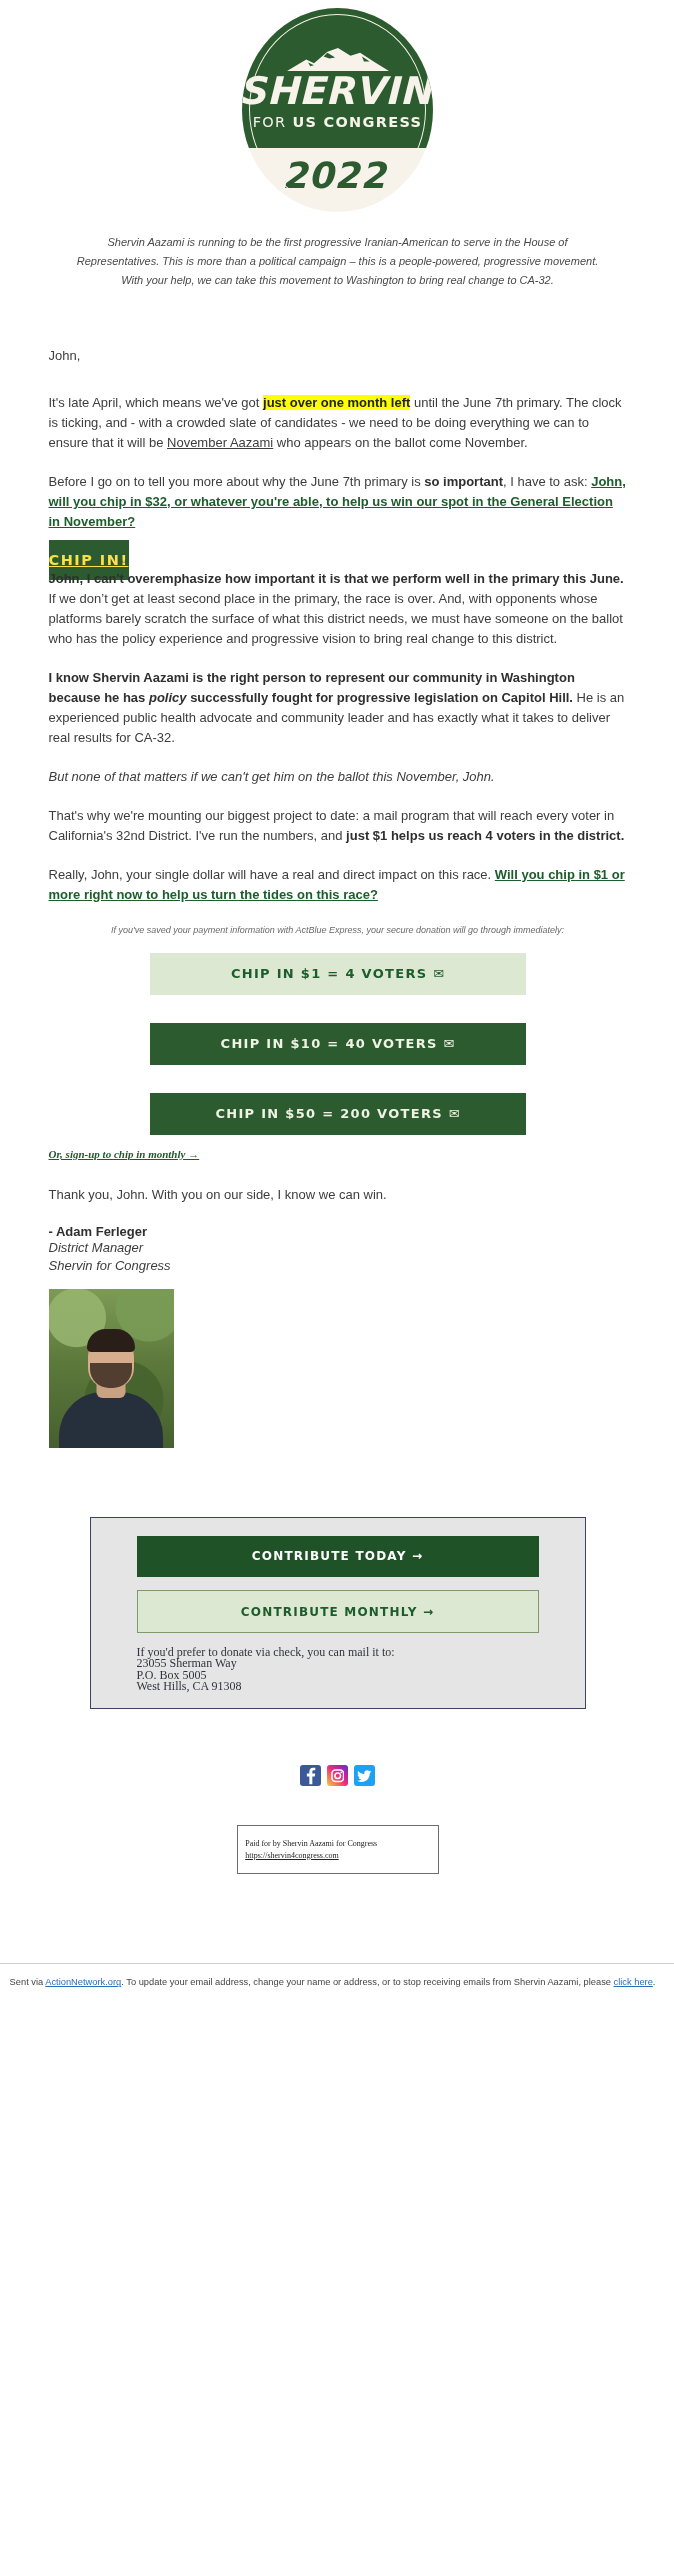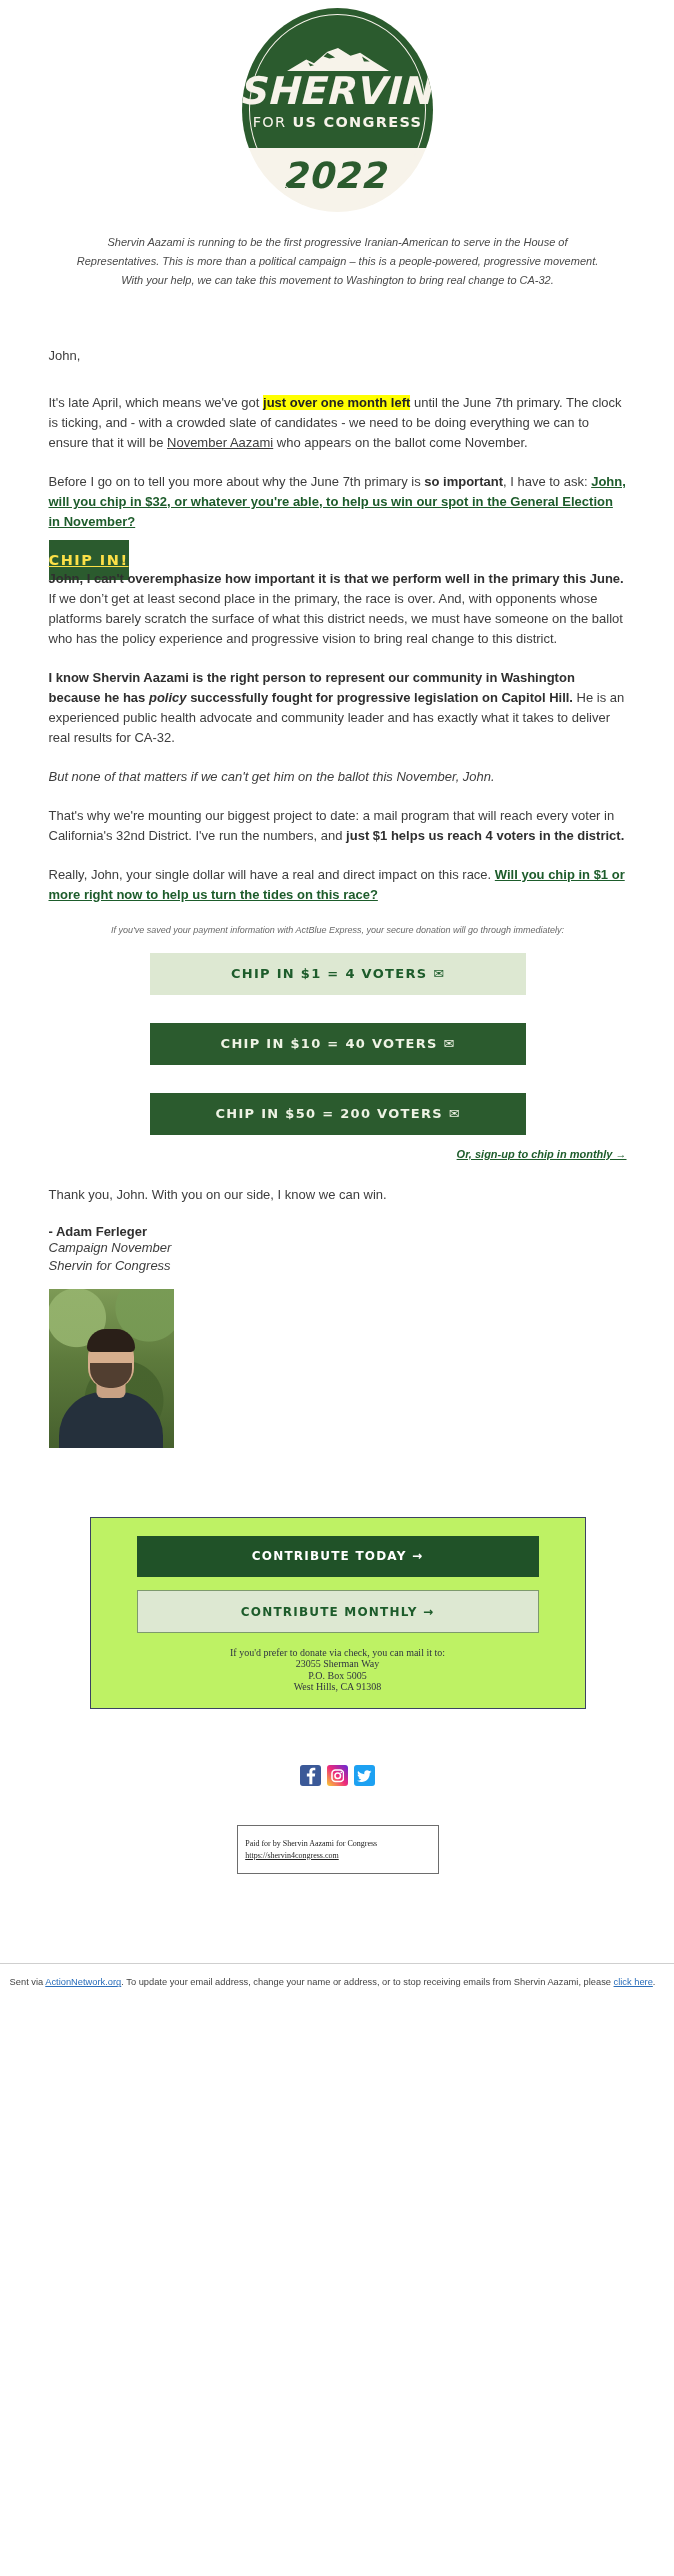--- a/index.html
+++ b/index.html
@@ -131,23 +131,24 @@
     letter-spacing:1.3px;
     padding:13.5px 0;
     margin-bottom:13.5px;
     text-decoration:none;
   }
   .donate-btn.light{ background:#dde8d2; color:#1d5c2b; }
   .donate-btn.dark{ background:#2b5b2e; color:#eef3e4;margin-top:28px; }
   .env{ font-family:"DejaVu Sans", sans-serif; letter-spacing:0; }
 
   .monthly-link{
-    text-align:right;
+    text-align:left;
     margin:1px 0 25px;
     font-size:11px;
+    font-family:Liberation Serif, serif;
   }
   .monthly-link a{
     color:#1d5c2b; font-weight:bold; font-style:italic;
     text-decoration:underline;
   }
 
   
   .sig{ margin-top:5.8px; }
   .sig .name{ font-weight:bold; font-size:13px; color:#2f2f2f; }
   .sig .role{ font-style:italic; font-size:13px; line-height:18.3px; color:#3d3d3d; }
@@ -186,36 +187,36 @@
   }
   .photo .beard{
     position:absolute; left:50%; transform:translateX(-50%);
     bottom:60px; width:42px; height:25px;
     background:#3a2a20; border-radius:0 0 19px 19px; opacity:.85;
   }
 
   
   .footer-box{
     width:496px; margin:0 auto;
-    background:#bef264;
+    background:#e5e5e5;
     border:1.9px solid #3b4262;
     padding:17.4px 46px 15.4px;
   }
   .fbtn{
     display:block; width:100%; text-align:center;
     font-family:"DejaVu Sans", sans-serif;
     font-weight:bold; font-size:12px; letter-spacing:1.2px;
     padding:13.5px 0; text-decoration:none;
   }
   .fbtn.dark{ background:#205228; color:#ffffff; margin-bottom:13.5px; }
   .fbtn.light{ background:#dde8d2; color:#1d5c2b; border:1px solid #7d9a6d; }
   .check-note{
-    margin-top:13.5px; text-align:center;
+    margin-top:13.5px; 
     font-family:"Liberation Serif", serif;
-    font-size:10px; line-height:11.6px; color:#2f3440;
+    font-size:12px; line-height:11.6px; color:#2f3440;
   }
 
   
   .social{ margin:56px 0 0; display:flex; justify-content:center; gap:5.8px; }
   .sicon{ width:21px; height:21px; border-radius:2.9px; position:relative; display:block; }
   .s-fb{ background:#3b5998; }
   .s-ig{ background:linear-gradient(45deg,#f9ce34,#ee2a7b,#6228d7); }
   .s-tw{ background:#1da1f2; }
   .sicon svg{ position:absolute; inset:0; margin:auto; display:block; }
 
@@ -292,21 +293,21 @@
     </div>
 
     <div class="monthly-link">
       <a href="#">Or, sign-up to chip in monthly →</a>
     </div>
 
     <p>Thank you, John. With you on our side, I know we can win.</p>
 
     <div class="sig">
       <div class="name">- Adam Ferleger</div>
-      <div class="role">Campaign November</div>
+      <div class="role">District Manager</div>
       <div class="role">Shervin for Congress</div>
       <div class="photo">
         <div class="bg-blur"></div>
         <div class="shirt"></div>
         <div class="neck"></div>
         <div class="head"></div>
         <div class="beard"></div>
         <div class="hair"></div>
       </div>
     </div>

